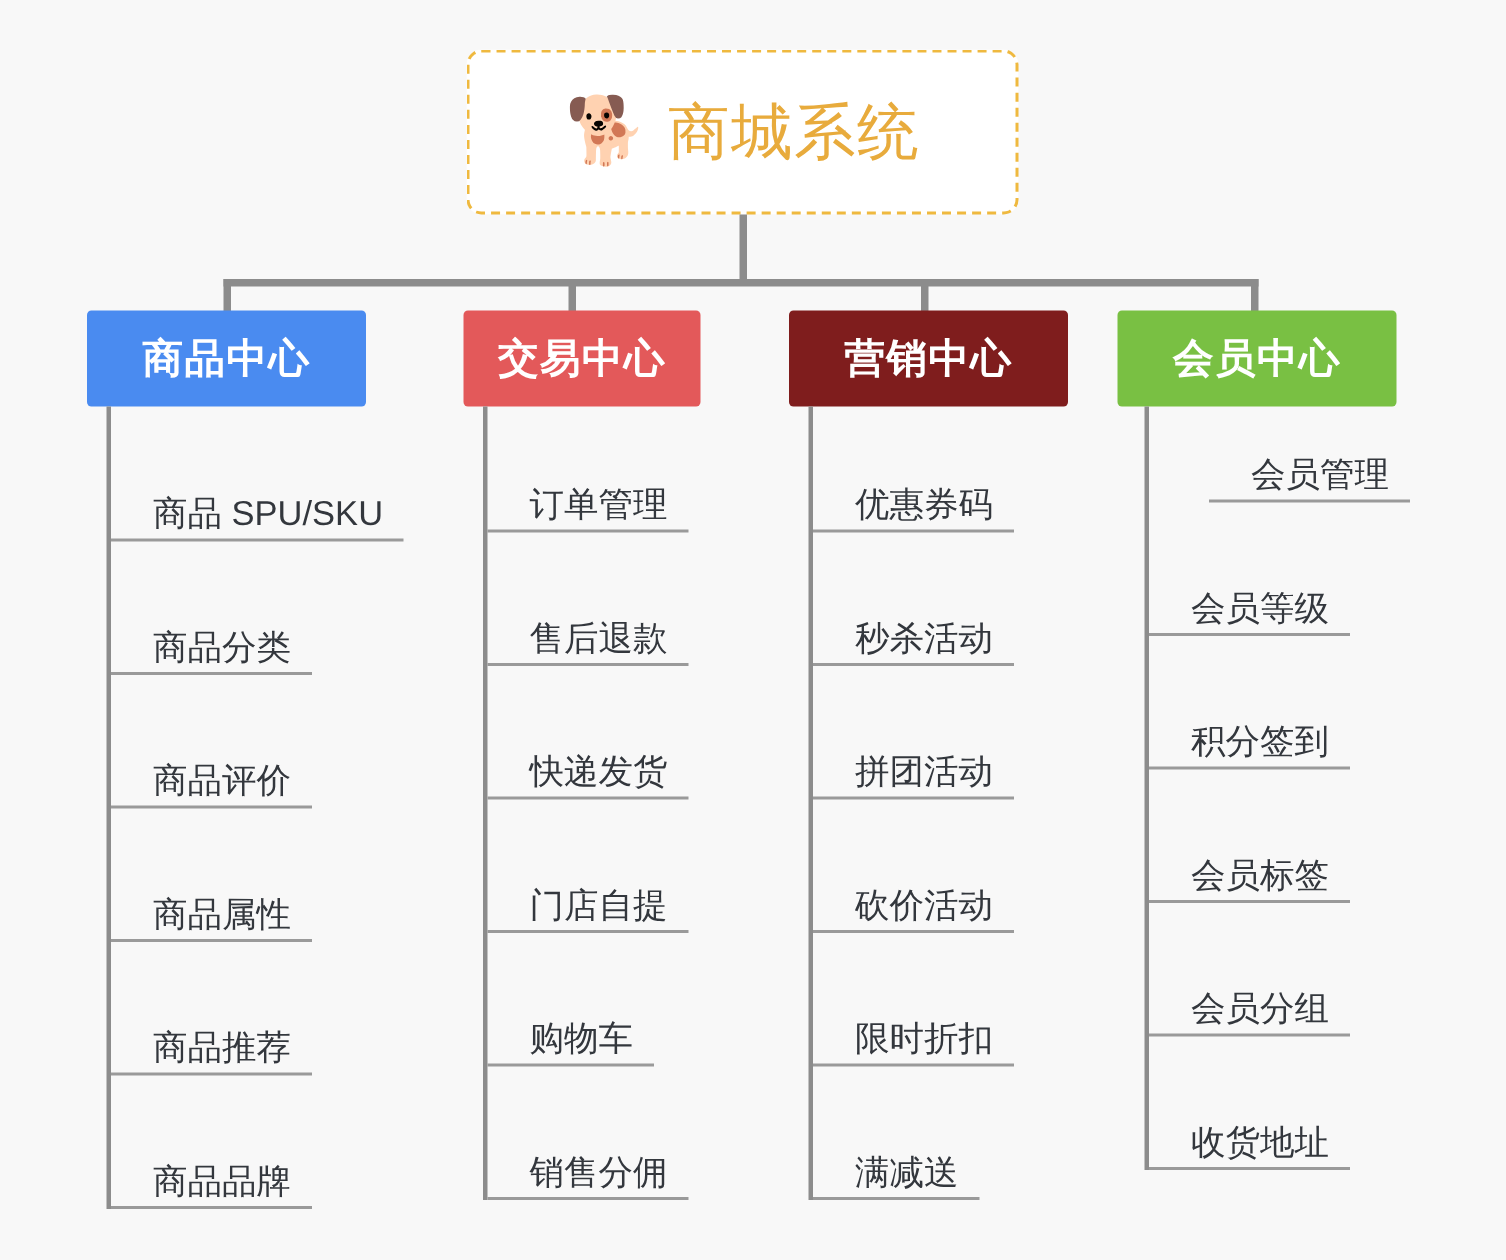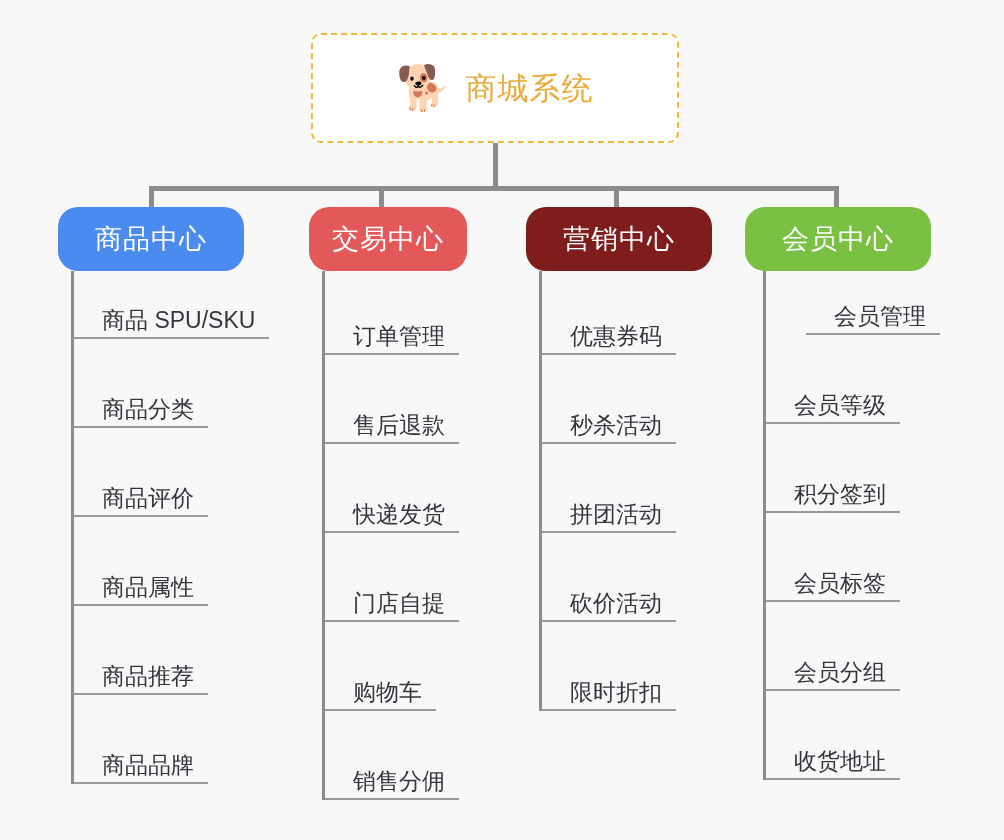--- a/index.html
+++ b/index.html
@@ -33,21 +33,21 @@
     align-items: center;
     justify-content: center;
     gap: 14px;
   }
   .root-emoji {
     font-size: 44px;
     line-height: 1;
     font-family: "DejaVu Sans", sans-serif;
   }
   .root-title {
-    font-size: 31px;
+    font-size: 41px;
     color: #e8ab3c;
     letter-spacing: 1px;
     line-height: 1;
     font-family: "Liberation Sans", "DejaVu Sans", sans-serif;
   }
 
   
   .conn {
     position: absolute;
     background: #8c8c8c;
@@ -64,28 +64,29 @@
     position: absolute;
     top: 207px;
   }
   .col-1 { left: 58px;  }
   .col-2 { left: 309px; }
   .col-3 { left: 526px; }
   .col-4 { left: 745px; text-align: right; }
 
   .cat-header {
     height: 64px;
-    border-radius: 20px;
+    border-radius: 3px;
     display: flex;
     align-items: center;
     justify-content: center;
     color: #ffffff;
     font-size: 27px;
     letter-spacing: 1px;
     font-family: "Liberation Sans", "DejaVu Sans", sans-serif;
+    font-weight: bold;
   }
   .col-1 .cat-header { width: 186px; background: #4a8bf0; }
   .col-2 .cat-header { width: 158px; background: #e3595a; }
   .col-3 .cat-header { width: 186px; background: #7f1d1d; }
   .col-4 .cat-header { width: 186px; background: #79c043; }
 
   
   .leaf-list {
     position: relative;
     margin-left: 13px;
@@ -103,21 +104,21 @@
   .leaf-underline {
     display: inline-block;
     border-bottom: 2px solid #9a9a9a;
     padding: 0 14px 4px 28px;
     font-size: 23px;
     color: #33373d;
     white-space: nowrap;
     line-height: 1.15;
     font-family: "Liberation Sans", "DejaVu Sans", sans-serif;
   }
-  .col-1 .leaf-item:first-child { height: 68px; }
+  .col-1 .leaf-item:first-child { height: 90px; }
   .col-2 .leaf-item:first-child { height: 84px; }
   .col-3 .leaf-item:first-child { height: 84px; }
   .col-4 .leaf-item:first-child { height: 64px; padding-left: 40px; }
 </style>
 </head>
 <body>
 
 <div id="stage">
 
   <div class="root-node">
@@ -197,20 +198,23 @@
         </div>
       <div class="leaf-item">
           <span class="leaf-underline">拼团活动</span>
         </div>
       <div class="leaf-item">
           <span class="leaf-underline">砍价活动</span>
         </div>
       <div class="leaf-item">
           <span class="leaf-underline">限时折扣</span>
         </div>
+      <div class="leaf-item">
+          <span class="leaf-underline">满减送</span>
+        </div>
     </div>
   </div>
 
   <div class="column col-4">
     <div class="cat-header">
       <span>会员中心</span>
     </div>
     <div class="leaf-list">
       <div class="leaf-item">
           <span class="leaf-underline">会员管理</span>

